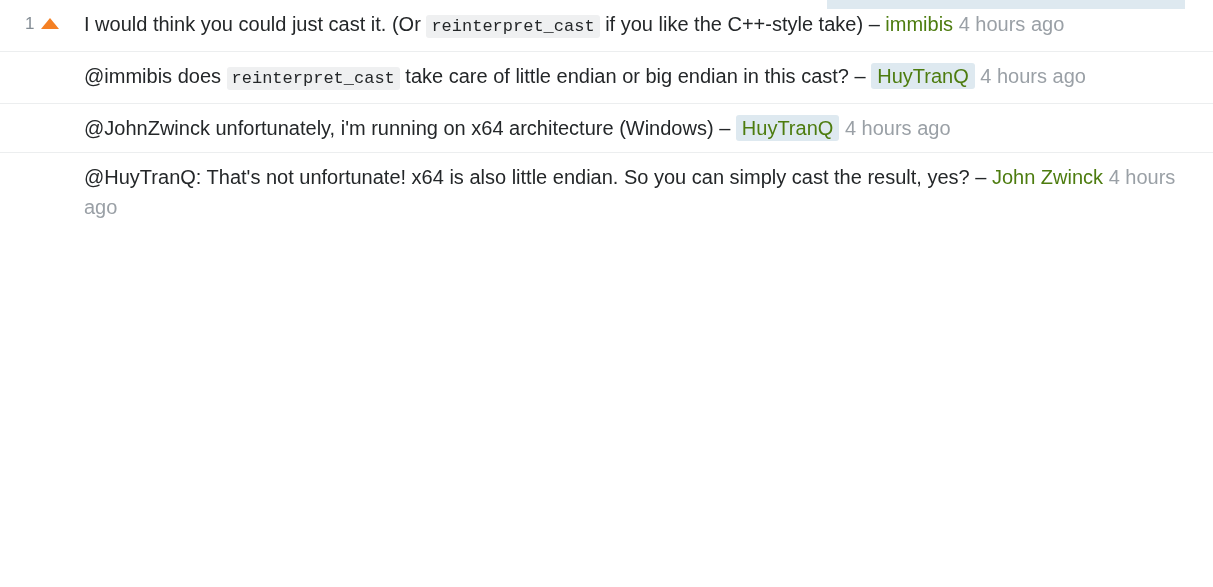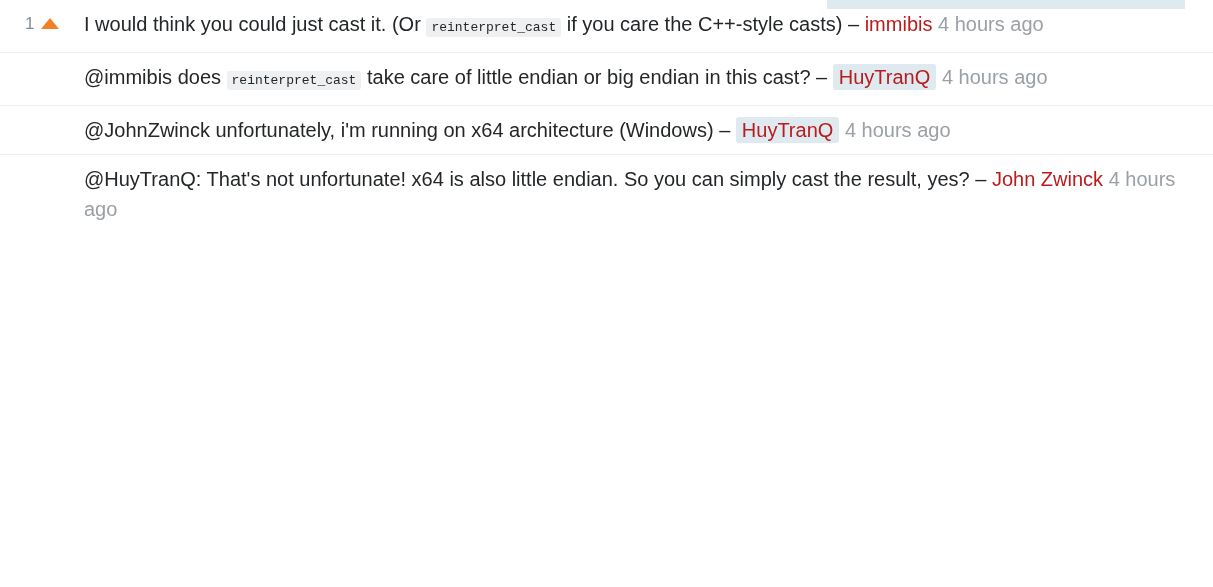--- a/index.html
+++ b/index.html
@@ -90,33 +90,33 @@
     font-size: 20px;
     line-height: 30px;
     color: #242729;
     word-wrap: break-word;
   }
 
   code.inline-code {
     font-family: "Liberation Mono", "DejaVu Sans Mono", monospace;
     background: #eff0f1;
     color: #242729;
-    font-size: 13px;
+    font-size: 17px;
     padding: 2px 5px;
     border-radius: 3px;
     white-space: nowrap;
     margin-top: 24px;
   }
 
   .dash {
     color: #242729;
   }
 
   a.user-link {
-    color: #b91c1c;
+    color: #4d7c0f;
     text-decoration: none;
   }
   a.user-link.owner {
     background: #dee9f0;
     padding: 2px 6px;
     border-radius: 3px;
   }
 
   .timestamp {
     color: #9aa0a6;
@@ -127,21 +127,21 @@
 
 <div id="top-cutoff-bar"></div>
 
 <div id="comments-list">
     <div class="comment-row first">
       <div class="comment-inner">
         <div class="vote-cell">
           <span class="vote-count">1</span>
           <span class="vote-arrow"></span>
         </div>
-        <div class="comment-body"><span>I would think you could just cast it. (Or </span><code class="inline-code">reinterpret_cast</code><span> if you care the C++-style casts) </span><span class="dash">–</span> <a class="user-link">immibis</a> <span class="timestamp">4 hours ago</span></div>
+        <div class="comment-body"><span>I would think you could just cast it. (Or </span><code class="inline-code">reinterpret_cast</code><span> if you like the C++-style take) </span><span class="dash">–</span> <a class="user-link">immibis</a> <span class="timestamp">4 hours ago</span></div>
       </div>
     </div>
     <div class="comment-row">
       <div class="comment-inner">
         <div class="comment-body"><span>@immibis does </span><code class="inline-code">reinterpret_cast</code><span> take care of little endian or big endian in this cast? </span><span class="dash">–</span> <a class="user-link owner">HuyTranQ</a> <span class="timestamp">4 hours ago</span></div>
       </div>
     </div>
     <div class="comment-row">
       <div class="comment-inner">
         <div class="comment-body"><span>@JohnZwinck unfortunately, i'm running on x64 architecture (Windows) </span><span class="dash">–</span> <a class="user-link owner">HuyTranQ</a> <span class="timestamp">4 hours ago</span></div>

